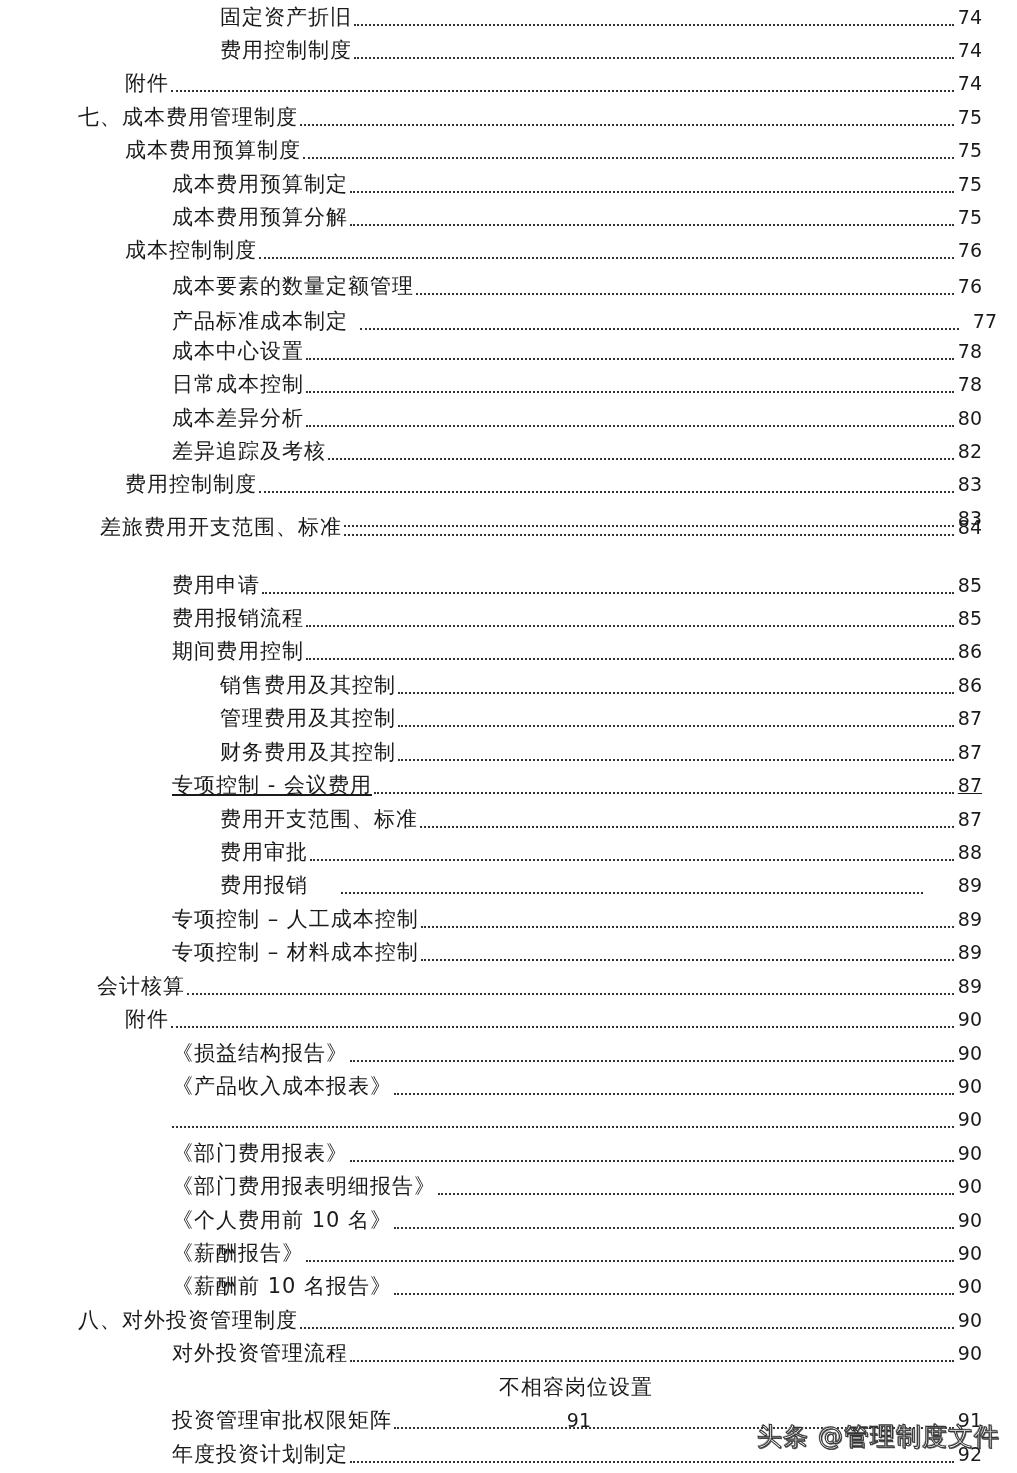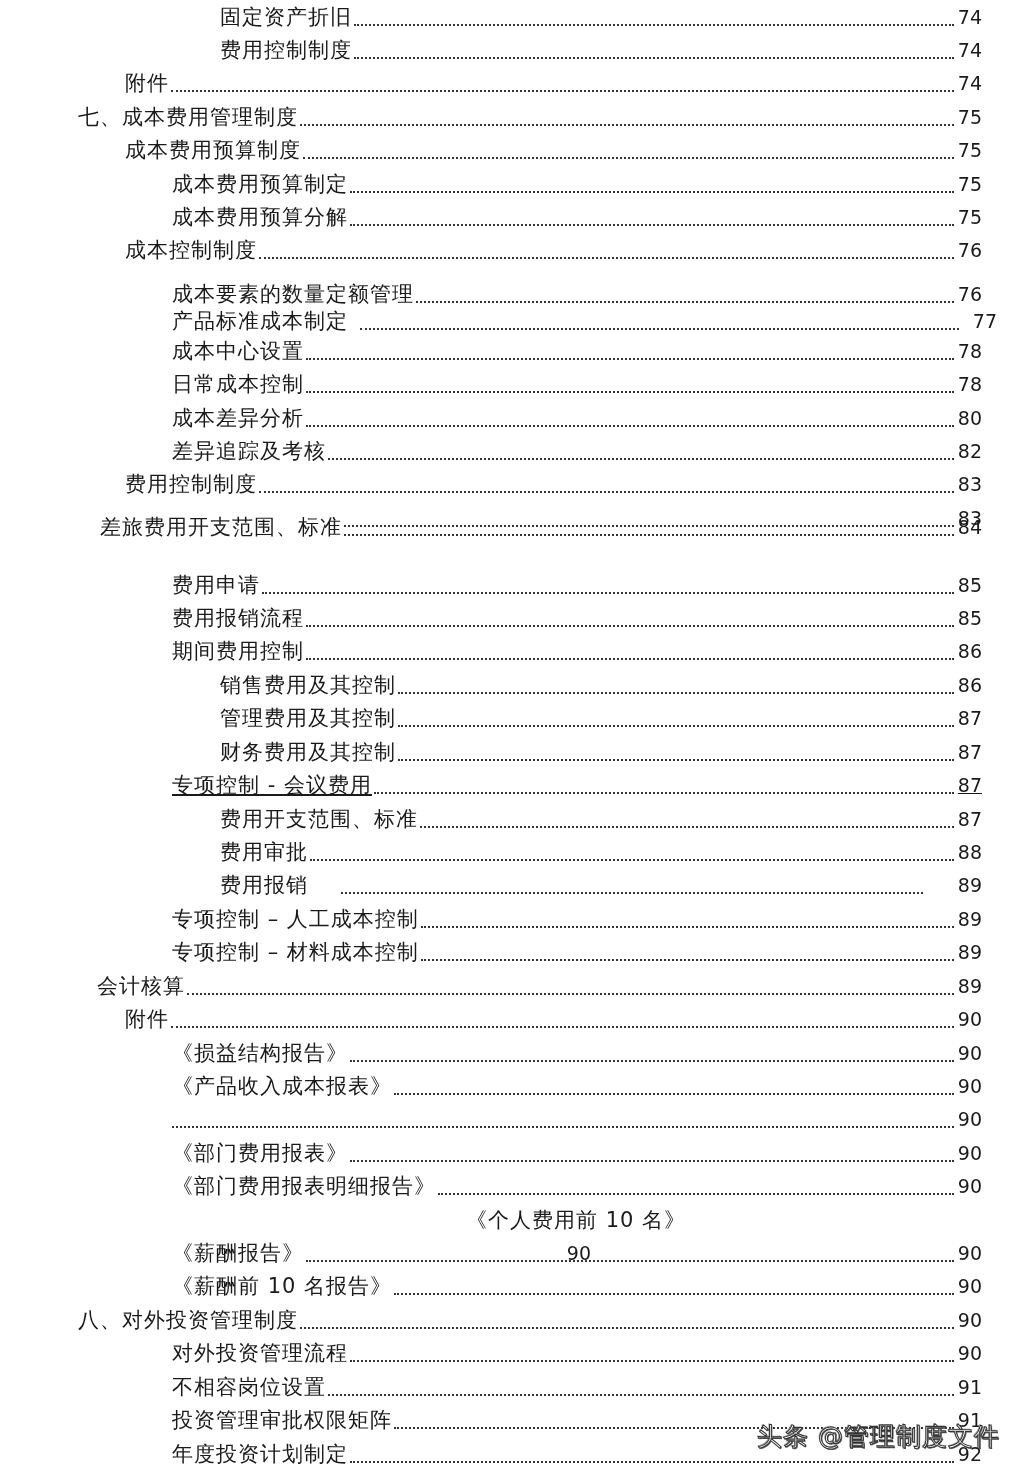--- a/index.html
+++ b/index.html
@@ -112,21 +112,21 @@
     <div class="toc-row" style="top: 201.02px; padding-left: 172px; padding-right: 35px;">
       <span class="title">成本费用预算分解</span>
       <span class="leader"></span>
       <span class="page">75</span>
     </div>
     <div class="toc-row" style="top: 234.44px; padding-left: 125px; padding-right: 35px;">
       <span class="title">成本控制制度</span>
       <span class="leader"></span>
       <span class="page">76</span>
     </div>
-    <div class="toc-row" style="top: 278px; padding-left: 172px; padding-right: 35px;">
+    <div class="toc-row" style="top: 270px; padding-left: 172px; padding-right: 35px;">
       <span class="title">成本要素的数量定额管理</span>
       <span class="leader"></span>
       <span class="page">76</span>
     </div>
     <div class="toc-row" style="top: 305px; padding-left: 172px; padding-right: 20px; gap: 10px;">
       <span class="title">产品标准成本制定</span>
       <span class="leader"></span>
       <span class="page">77</span>
     </div>
     <div class="toc-row" style="top: 334.7px; padding-left: 172px; padding-right: 35px;">
@@ -250,21 +250,21 @@
     <div class="toc-row" style="top: 1136.78px; padding-left: 172px; padding-right: 35px;">
       <span class="title">《部门费用报表》</span>
       <span class="leader"></span>
       <span class="page">90</span>
     </div>
     <div class="toc-row" style="top: 1170.2px; padding-left: 172px; padding-right: 35px;">
       <span class="title">《部门费用报表明细报告》</span>
       <span class="leader"></span>
       <span class="page">90</span>
     </div>
-    <div class="toc-row" style="top: 1203.62px; padding-left: 172px; padding-right: 35px; flex-direction: column;">
+    <div class="toc-row" style="top: 1203.62px; padding-left: 172px; padding-right: 35px;">
       <span class="title">《个人费用前 10 名》</span>
       <span class="leader"></span>
       <span class="page">90</span>
     </div>
     <div class="toc-row" style="top: 1237.04px; padding-left: 172px; padding-right: 35px;">
       <span class="title">《薪酬报告》</span>
       <span class="leader"></span>
       <span class="page">90</span>
     </div>
     <div class="toc-row" style="top: 1270.46px; padding-left: 172px; padding-right: 35px;">
@@ -275,21 +275,21 @@
     <div class="toc-row" style="top: 1303.88px; padding-left: 78px; padding-right: 35px;">
       <span class="title">八、对外投资管理制度</span>
       <span class="leader"></span>
       <span class="page">90</span>
     </div>
     <div class="toc-row" style="top: 1337.3px; padding-left: 172px; padding-right: 35px;">
       <span class="title">对外投资管理流程</span>
       <span class="leader"></span>
       <span class="page">90</span>
     </div>
-    <div class="toc-row" style="top: 1370.72px; padding-left: 172px; padding-right: 35px;">
+    <div class="toc-row" style="top: 1370.72px; padding-left: 172px; padding-right: 35px; flex-direction: column;">
       <span class="title">不相容岗位设置</span>
       <span class="leader"></span>
       <span class="page">91</span>
     </div>
     <div class="toc-row" style="top: 1404.14px; padding-left: 172px; padding-right: 35px;">
       <span class="title">投资管理审批权限矩阵</span>
       <span class="leader"></span>
       <span class="page">91</span>
     </div>
     <div class="toc-row" style="top: 1437.56px; padding-left: 172px; padding-right: 35px;">

